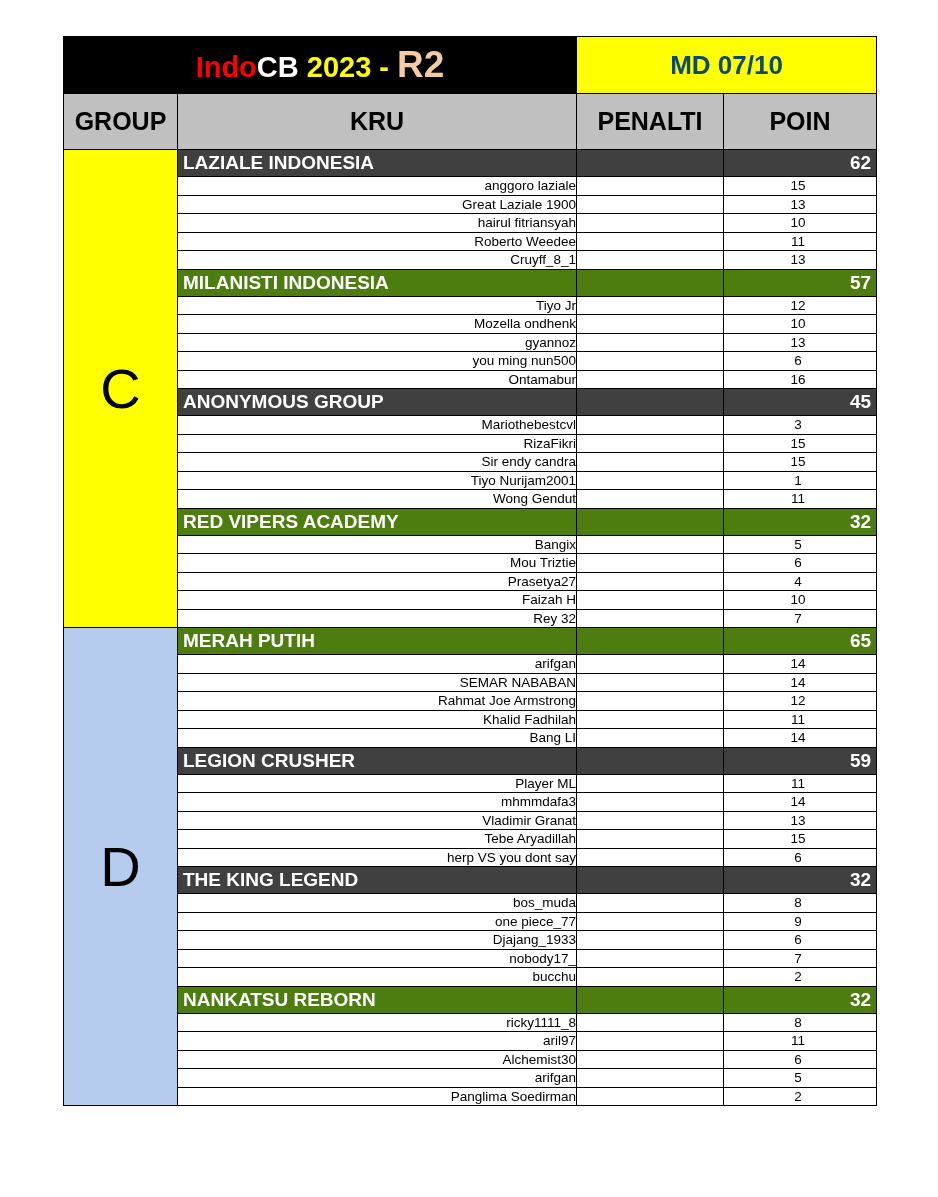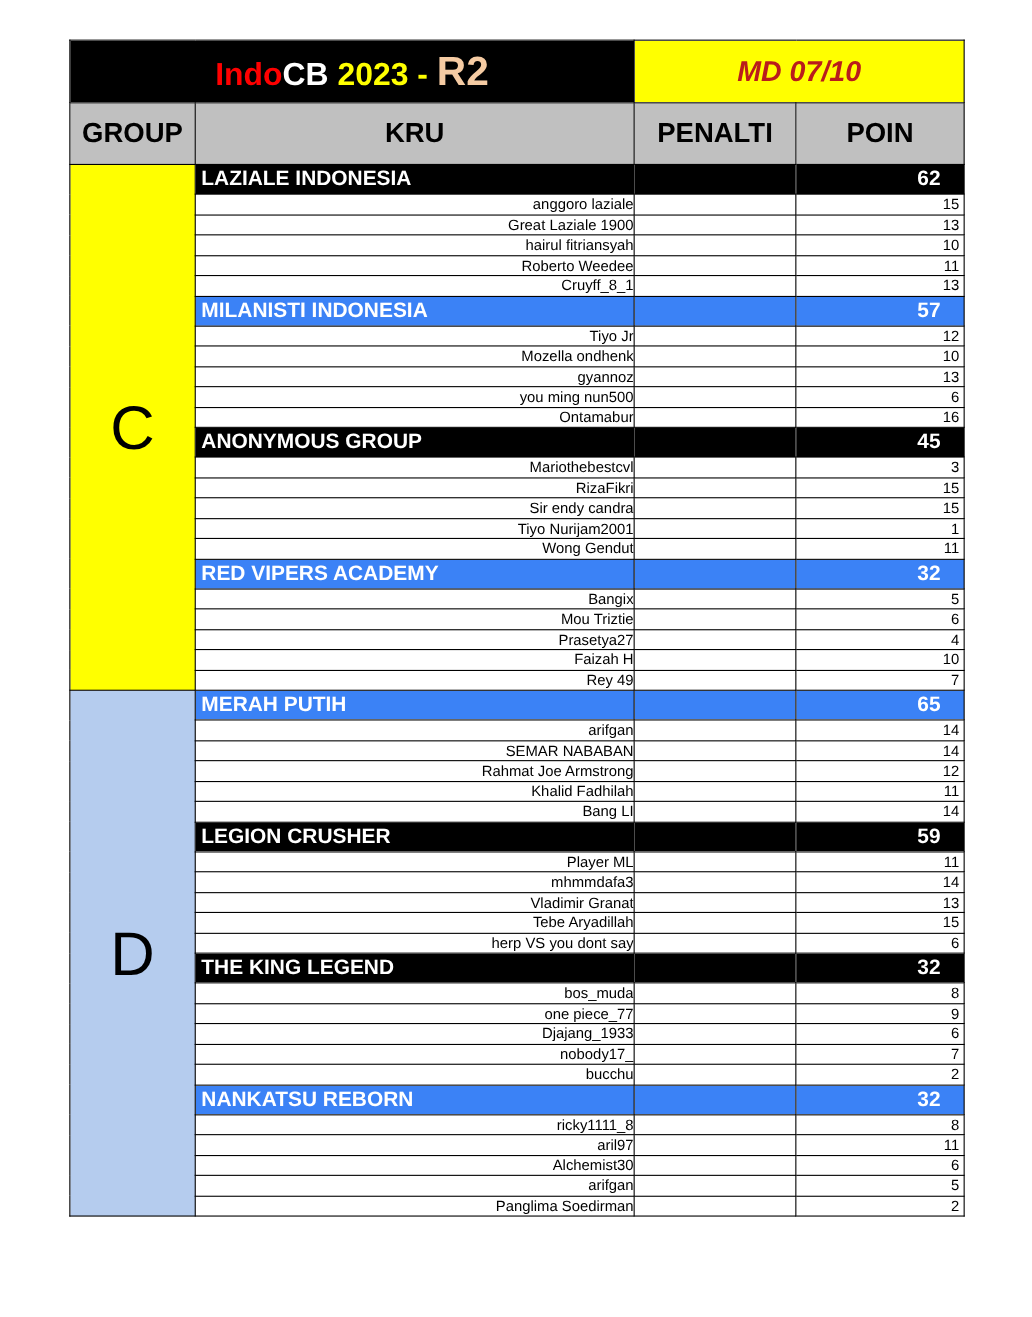--- a/index.html
+++ b/index.html
@@ -38,26 +38,25 @@
     font-weight: bold;
     font-size: 29px;
     white-space: pre;
   }
   .t-indo  { color: #ff0000; }
   .t-cb    { color: #ffffff; }
   .t-year  { color: #ffff00; }
   .t-round { color: #f5cba3; font-size: 37px; }
   .title-row .md-cell {
     background: #ffff00;
-    color: #b91c1c;
+    color: #0c4a6e;
     text-align: center;
     vertical-align: middle;
     font-weight: bold;
     font-size: 26px;
-    font-style: italic;
   }
   
   .cols-row th {
     height: 55px;
     background: #c0c0c0;
     color: #000000;
     font-weight: bold;
     font-size: 25px;
     text-align: center;
     vertical-align: middle;
@@ -66,46 +65,46 @@
   
   .group-cell {
     text-align: center;
     vertical-align: middle;
     font-size: 56px;
     font-weight: 300;
     color: #000000;
   }
   
   .team-row td { height: 26px; vertical-align: middle; }
-  .team-blue td { background: #000000; }
-  .team-red  td { background: #3b82f6; }
+  .team-blue td { background: #404040; }
+  .team-red  td { background: #4d7c0f; }
   .team-row .team-name {
     color: #ffffff;
     font-weight: bold;
     font-size: 19px;
     padding-left: 5px;
     text-align: left;
   }
   .team-row .points-cell {
     color: #ffffff;
     font-weight: bold;
     font-size: 19px;
-    padding-right: 21px;
+    padding-right: 5px;
     text-align: right;
   }
   
   .player-row td {
     height: 17.5px;
     background: #ffffff;
     color: #000000;
     font-size: 13.5px;
     vertical-align: middle;
   }
   .player-row .player-name { padding-left: 4px; text-align: right; }
-  .player-row .points-cell { padding-right: 4px; text-align: right; }
+  .player-row .points-cell { padding-right: 4px; text-align: center; }
   .penalty-cell { text-align: center; }
 </style>
 </head>
 <body>
 
 <div class="page">
   <table class="standings">
     <colgroup>
       <col style="width:114px">
       <col style="width:399px">
@@ -235,21 +234,21 @@
           <td class="player-name">Prasetya27</td>
           <td class="penalty-cell"></td>
           <td class="points-cell">4</td>
         </tr>
         <tr class="player-row">
           <td class="player-name">Faizah H</td>
           <td class="penalty-cell"></td>
           <td class="points-cell">10</td>
         </tr>
         <tr class="player-row">
-          <td class="player-name">Rey 49</td>
+          <td class="player-name">Rey 32</td>
           <td class="penalty-cell"></td>
           <td class="points-cell">7</td>
         </tr>
         <tr class="team-row team-red">
           <td class="group-cell" rowspan="24" style="background: rgb(181, 204, 238);">D</td>
           <td class="team-name">MERAH PUTIH</td>
           <td class="penalty-cell"></td>
           <td class="points-cell">65</td>
         </tr>
         <tr class="player-row">

